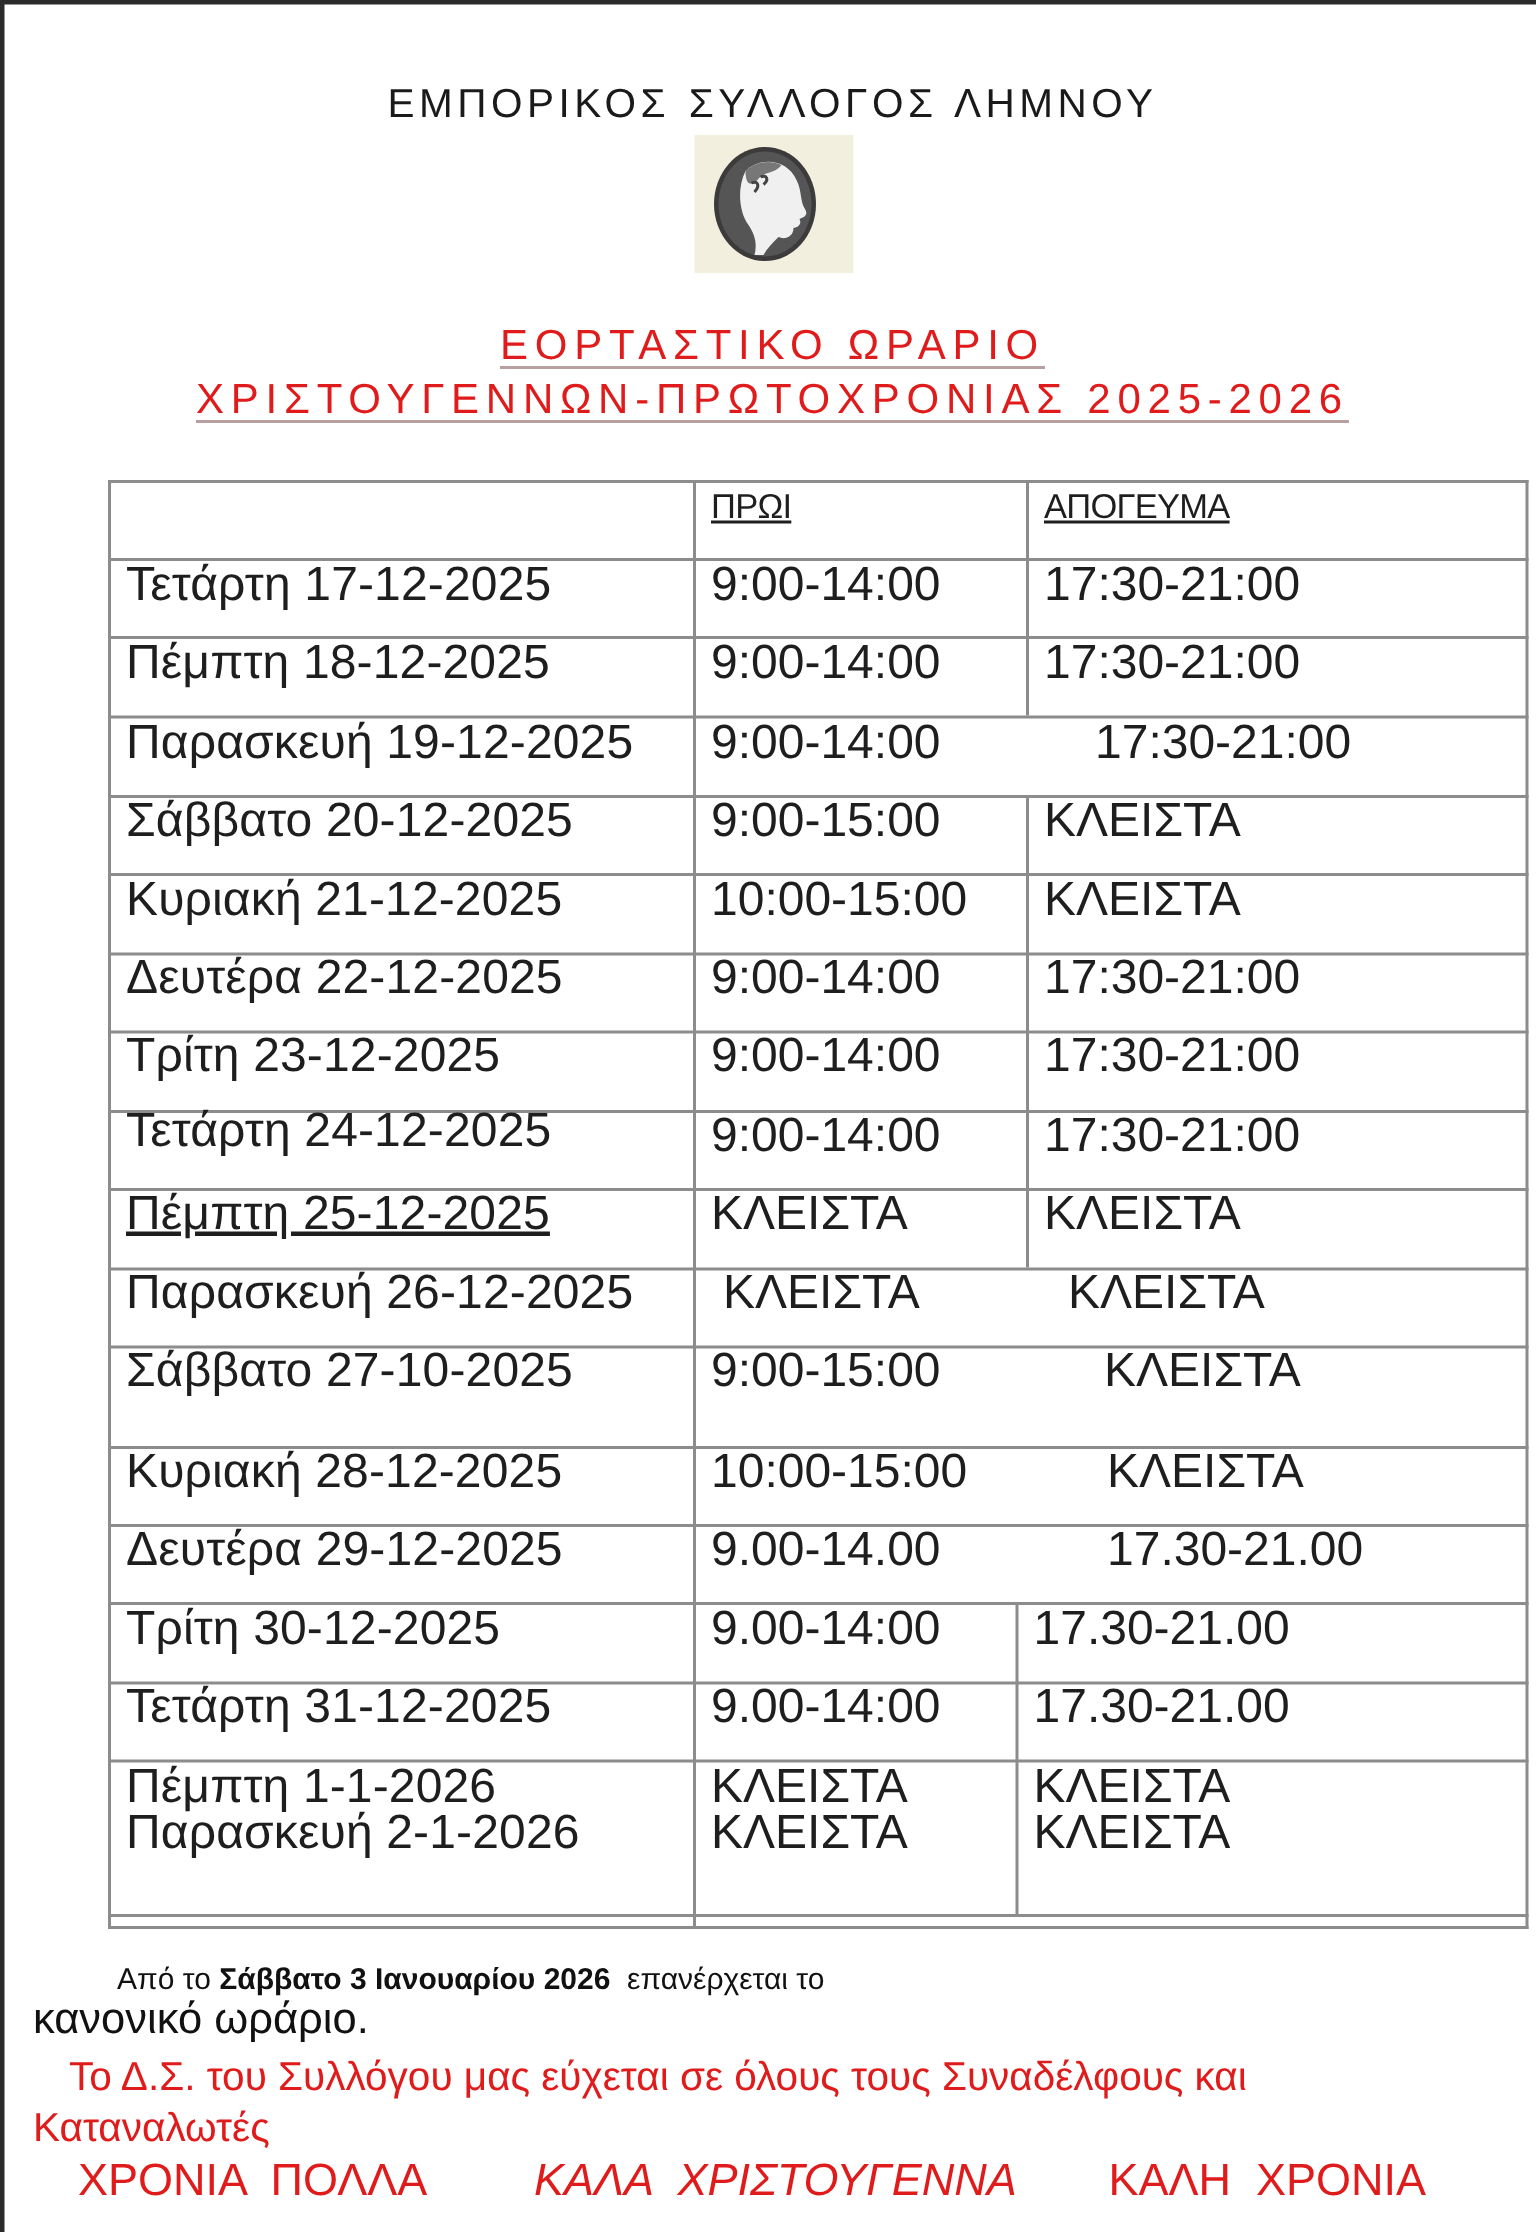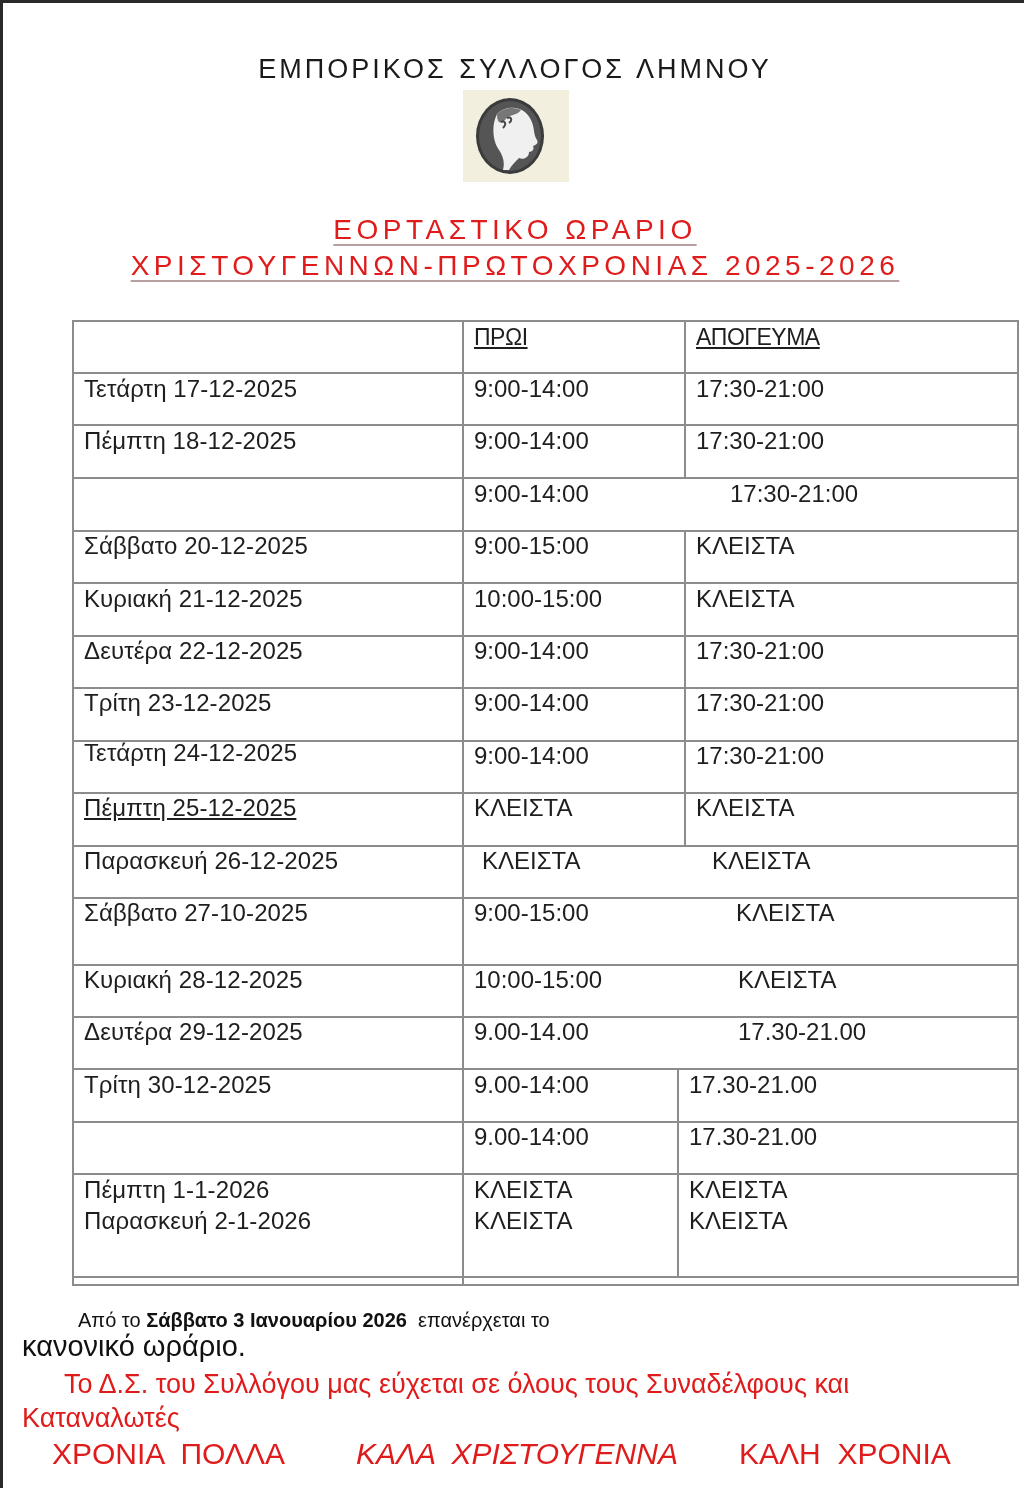--- a/index.html
+++ b/index.html
@@ -25,29 +25,29 @@
   }
   .red-title span { text-decoration: underline; text-decoration-color: #b8a0a0; text-underline-offset: 5px; text-decoration-thickness: 2px; }
   .rt1 { top: 214px; }
   .rt2 { top: 250px; }
 
   
   .tbl { position: absolute; left: 72px; top: 320px; width: 947px; height: 965px; }
   .hline { position: absolute; left: 0; height: 2px; background: #8c8c8c; }
   .vline { position: absolute; width: 2px; background: #8c8c8c; }
   .cell {
-    position: absolute; font-size: 24px; color: #1e1e1e; white-space: nowrap; line-height: 30px;
+    position: absolute; font-size: 32px; color: #1e1e1e; white-space: nowrap; line-height: 30px;
   }
   .cell.day { left: 12px; font-family: "Liberation Sans Narrow", "Liberation Sans", sans-serif; letter-spacing: 0.1px; }
   .hdr { text-decoration: underline; font-size: 23px; letter-spacing: -0.5px; }
 
   .footer-line1 { position: absolute; left: 78px; top: 1289px; font-size: 20px; color: #111; margin-top: 20px; }
   .footer-line1 b { font-weight: bold; }
   .footer-line2 { position: absolute; left: 22px; top: 1330px; font-size: 29px; color: #111; }
-  .wish1 { position: absolute; left: 64px; top: 1369px; font-size: 27px; color: #e01b1b; }
+  .wish1 { position: absolute; left: 46px; top: 1369px; font-size: 27px; color: #e01b1b; }
   .wish2 { position: absolute; left: 22px; top: 1403px; font-size: 27px; color: #e01b1b; }
   .greet { position: absolute; top: 1437px; font-size: 30px; color: #e01b1b; }
   .g1 { left: 52px; } .g2 { left: 356px; } .g3 { left: 739px; }
 </style>
 </head>
 <body>
 
 <div class="edge-top"></div>
 <div class="edge-left"></div>
 
@@ -100,20 +100,21 @@
   <div class="cell hdr" style="left:624px;top:2px;">ΑΠΟΓΕΥΜΑ</div>
 
   <div class="cell day" style="top:54px;">Τετάρτη 17-12-2025</div>
   <div class="cell" style="left:402px;top:54px;">9:00-14:00</div>
   <div class="cell" style="left:624px;top:54px;">17:30-21:00</div>
 
   <div class="cell day" style="top:106px;">Πέμπτη 18-12-2025</div>
   <div class="cell" style="left:402px;top:106px;">9:00-14:00</div>
   <div class="cell" style="left:624px;top:106px;">17:30-21:00</div>
 
+  <div class="cell day" style="top:159px;">Παρασκευή 19-12-2025</div>
   <div class="cell" style="left:402px;top:159px;">9:00-14:00</div>
   <div class="cell" style="left:658px;top:159px;">17:30-21:00</div>
 
   <div class="cell day" style="top:211px;">Σάββατο 20-12-2025</div>
   <div class="cell" style="left:402px;top:211px;">9:00-15:00</div>
   <div class="cell" style="left:624px;top:211px;">ΚΛΕΙΣΤΑ</div>
 
   <div class="cell day" style="top:264px;">Κυριακή 21-12-2025</div>
   <div class="cell" style="left:402px;top:264px;">10:00-15:00</div>
   <div class="cell" style="left:624px;top:264px;">ΚΛΕΙΣΤΑ</div>
@@ -147,20 +148,21 @@
   <div class="cell" style="left:666px;top:645px;">ΚΛΕΙΣΤΑ</div>
 
   <div class="cell day" style="top:697px;">Δευτέρα 29-12-2025</div>
   <div class="cell" style="left:402px;top:697px;">9.00-14.00</div>
   <div class="cell" style="left:666px;top:697px;">17.30-21.00</div>
 
   <div class="cell day" style="top:750px;">Τρίτη 30-12-2025</div>
   <div class="cell" style="left:402px;top:750px;">9.00-14:00</div>
   <div class="cell" style="left:617px;top:750px;">17.30-21.00</div>
 
+  <div class="cell day" style="top:802px;">Τετάρτη 31-12-2025</div>
   <div class="cell" style="left:402px;top:802px;">9.00-14:00</div>
   <div class="cell" style="left:617px;top:802px;">17.30-21.00</div>
 
   <div class="cell day" style="top:855px;">Πέμπτη  1-1-2026</div>
   <div class="cell" style="left:402px;top:855px;">ΚΛΕΙΣΤΑ</div>
   <div class="cell" style="left:617px;top:855px;">ΚΛΕΙΣΤΑ</div>
 
   <div class="cell day" style="top:886px;">Παρασκευή 2-1-2026</div>
   <div class="cell" style="left:402px;top:886px;">ΚΛΕΙΣΤΑ</div>
   <div class="cell" style="left:617px;top:886px;">ΚΛΕΙΣΤΑ</div>

